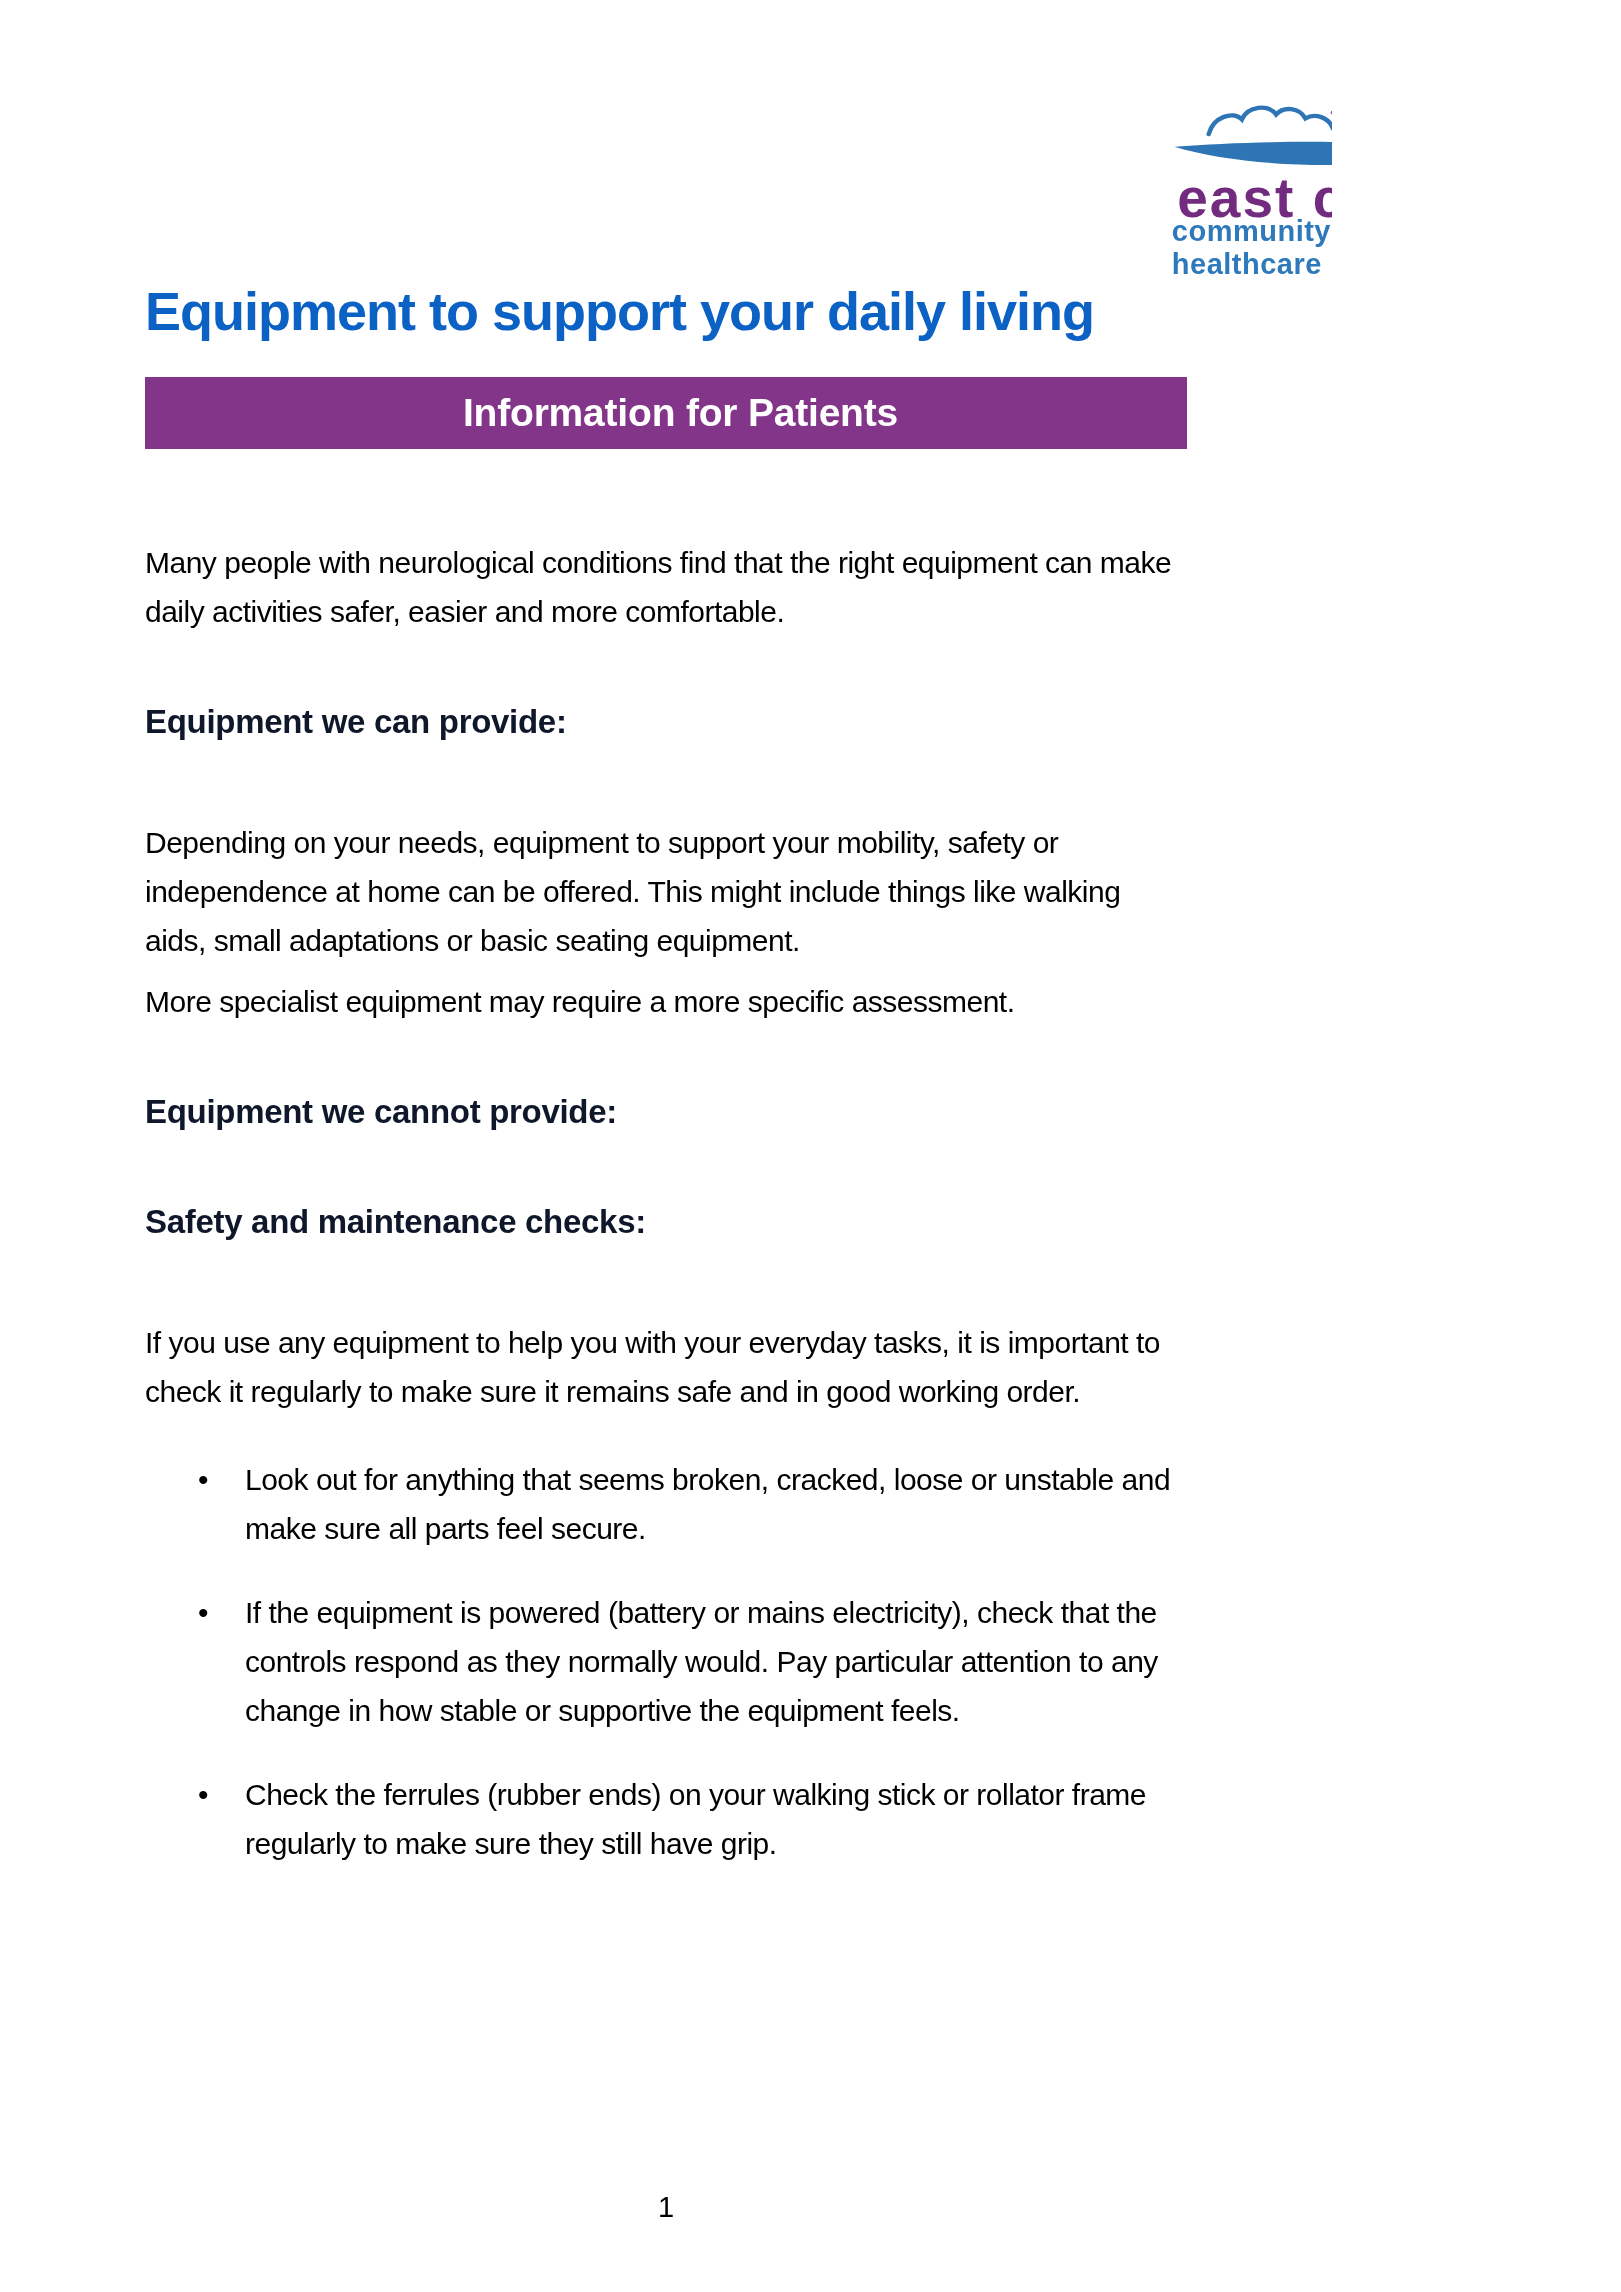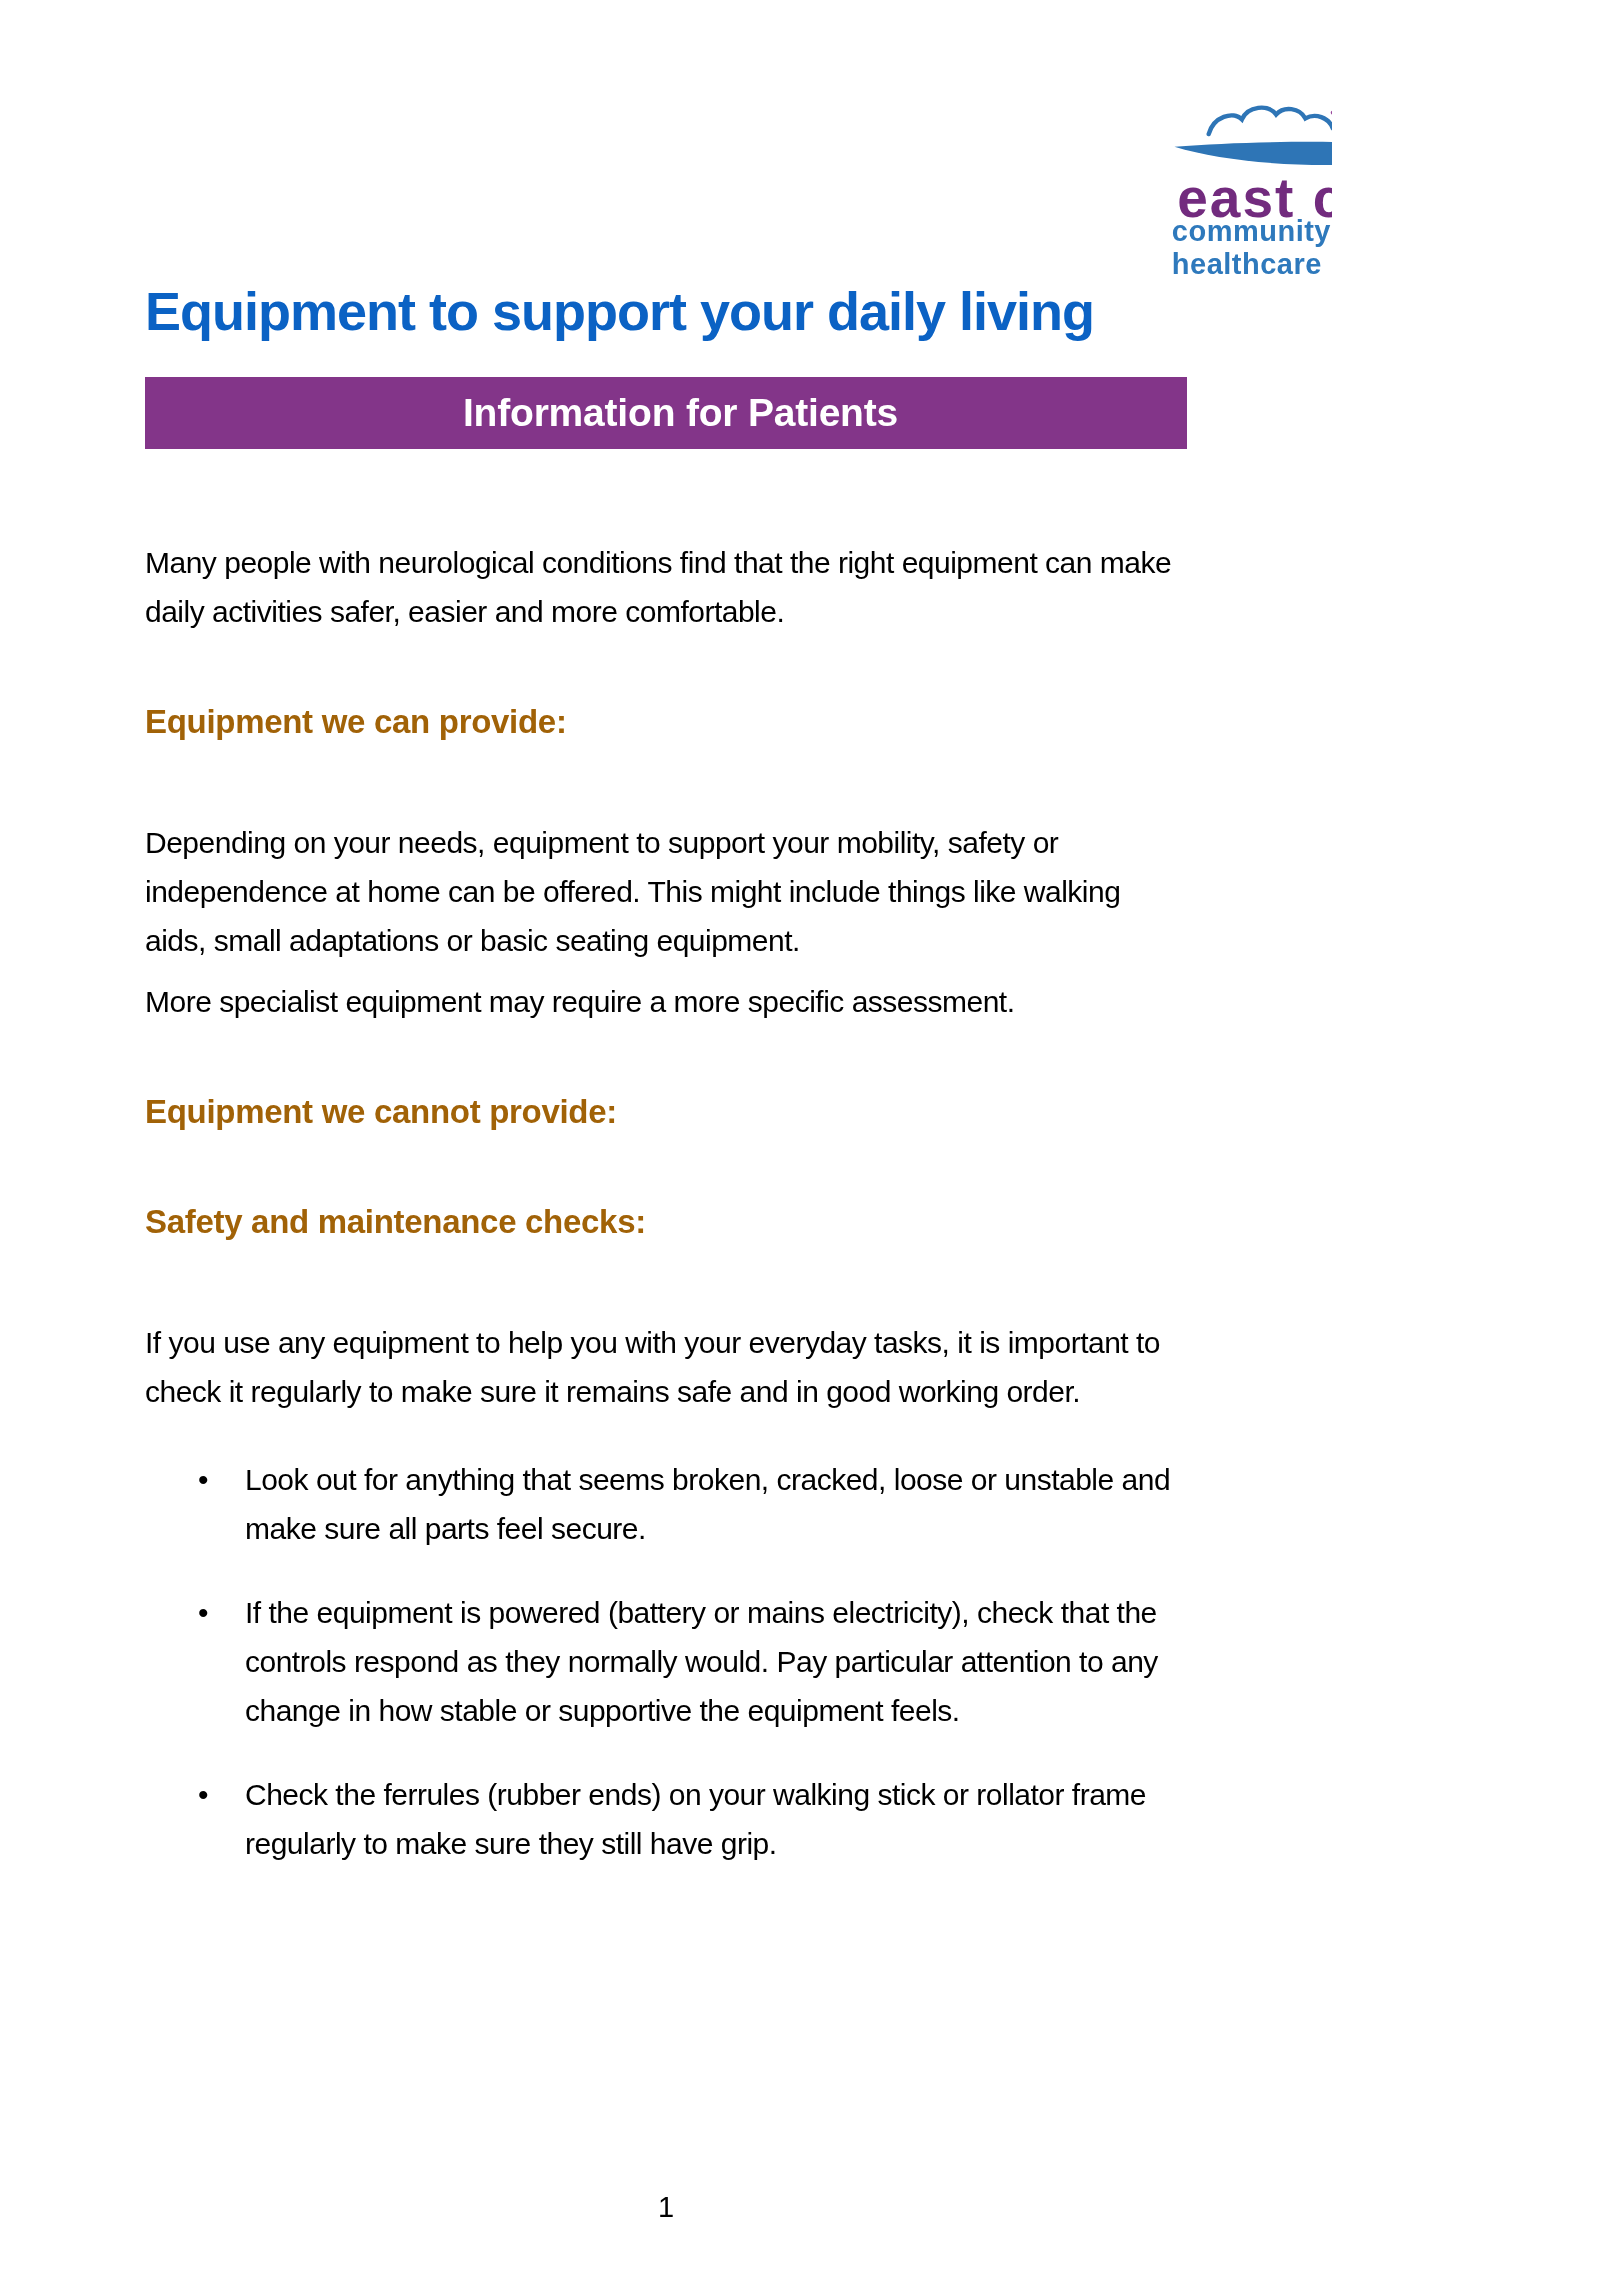--- a/index.html
+++ b/index.html
@@ -36,21 +36,21 @@
   .banner {
     margin-top:29px; height:72px; line-height:72px;
     background:#833589; color:#ffffff;
     font-size:39px; font-weight:bold; letter-spacing:-0.2px;
     padding-left:29px;
     text-align:center;
   }
   h2.sec-heading {
     margin:61px 0 0 0; padding:0;
     font-size:33px; line-height:49px; font-weight:bold;
-    letter-spacing:-0.3px; color:#a16207;
+    letter-spacing:-0.3px; color:#0f172a;
   }
 
   
   p.body-text {
     margin:11.8px 0 0 0; padding:0;
     font-size:30px; line-height:49px; letter-spacing:-0.5px;
     max-width:1304px;
   }
   p.intro { margin-top:89px; }
   h2.sec-heading + p.body-text { margin-top:72px; }

